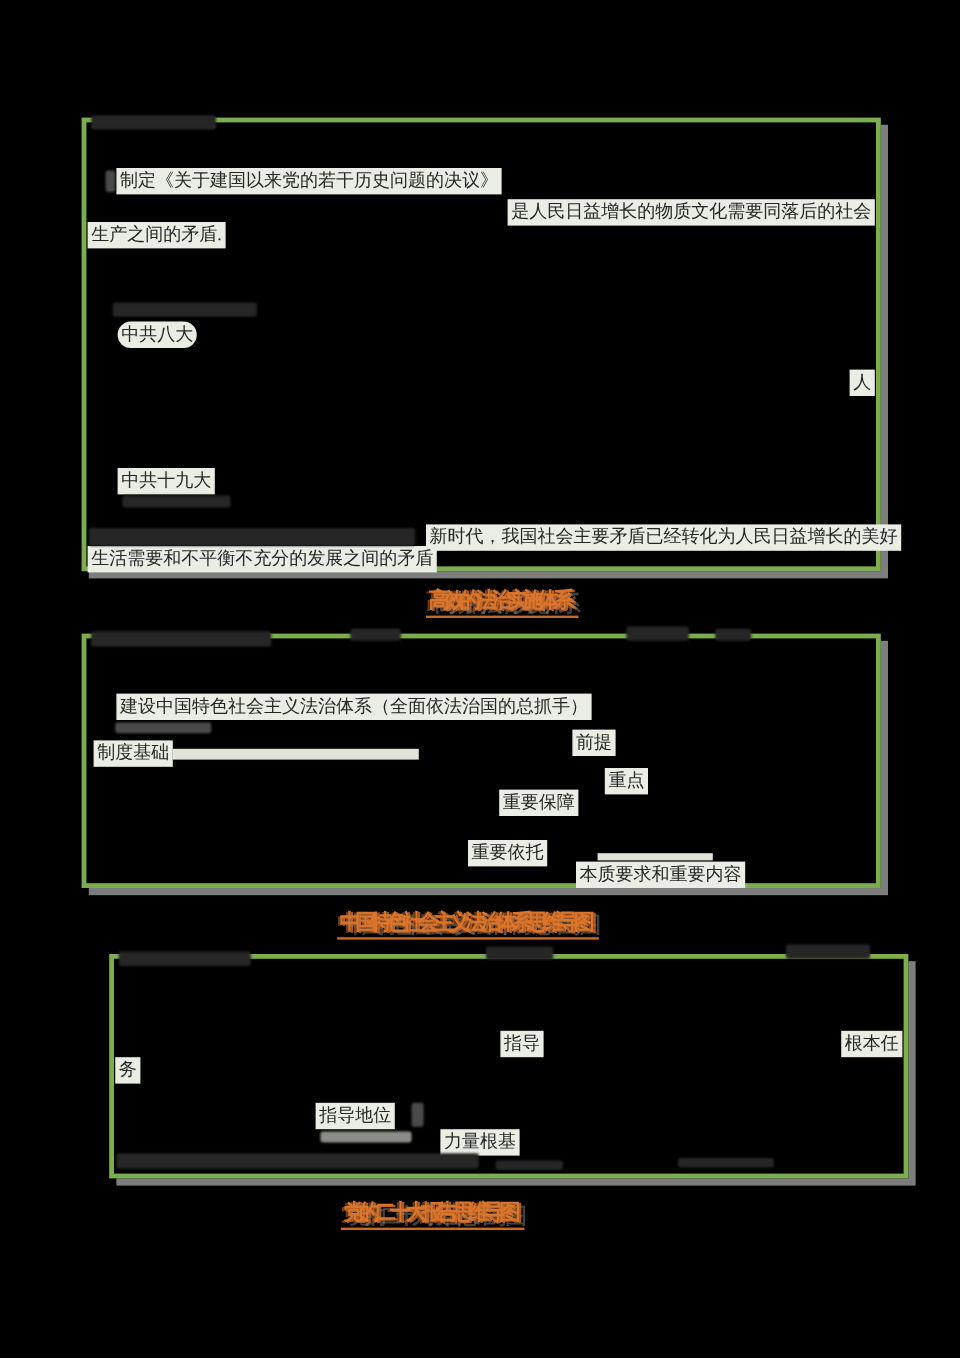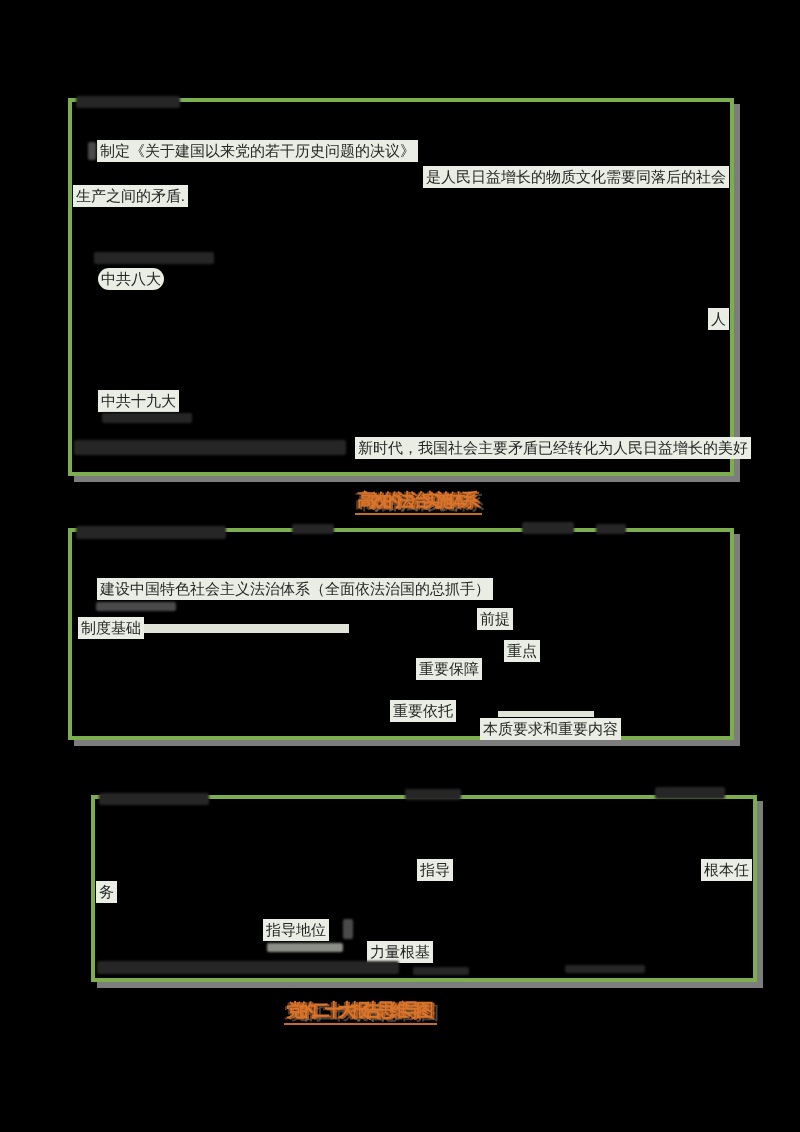--- a/index.html
+++ b/index.html
@@ -75,20 +75,21 @@
 
     <span class="hl" style="left:26px;top:166px;border-radius:11px;">中共八大</span>
 
     <span class="hl" style="right:1px;top:206px;">人</span>
 
 
     <span class="hl" style="left:26px;top:288px;">中共十九大</span>
 
     <span class="hl" style="left:283px;top:335px;">新时代，我国社会主要矛盾已经转化为人民日益增长的美好</span>
 
+    <span class="hl" style="left:1px;top:353px;">生活需要和不平衡不充分的发展之间的矛盾</span>
 
     <div class="ghost" style="left:4px;top:-6px;width:104px;height:12px;"></div>
     <div class="ghost" style="left:22px;top:150px;width:120px;height:12px;"></div>
     <div class="ghost" style="left:30px;top:311px;width:90px;height:10px;"></div>
     <div class="ghost" style="left:2px;top:338px;width:272px;height:15px;"></div>
     <div class="ghost mid" style="left:16px;top:40px;width:8px;height:18px;"></div>
   </div>
 
   <a class="caption" style="left:355px;top:488px;text-align:right;">高效的法治实施体系</a>
 
@@ -110,20 +111,21 @@
     <div class="strip" style="left:426px;top:179px;width:96px;height:6px;"></div>
     <span class="hl" style="left:408px;top:186px;">本质要求和重要内容</span>
 
     <div class="ghost" style="left:4px;top:-6px;width:150px;height:13px;"></div>
     <div class="ghost" style="left:220px;top:-8px;width:42px;height:10px;"></div>
     <div class="ghost" style="left:450px;top:-10px;width:52px;height:12px;"></div>
     <div class="ghost" style="left:524px;top:-8px;width:30px;height:10px;"></div>
     <div class="ghost mid" style="left:24px;top:70px;width:80px;height:9px;"></div>
   </div>
 
+  <a class="caption" style="left:281px;top:756px;">中国特色社会主义法治体系思维导图</a>
 
   <div class="figure-box" style="left:68px;top:795px;width:666px;height:187px;margin-left:23px;">
 
     <span class="hl" style="left:322px;top:60px;">指导</span>
 
     <span class="hl" style="right:1px;top:60px;">根本任</span>
 
     <span class="hl" style="left:1px;top:82px;">务</span>
 
     <span class="hl" style="left:168px;top:120px;">指导地位</span>

